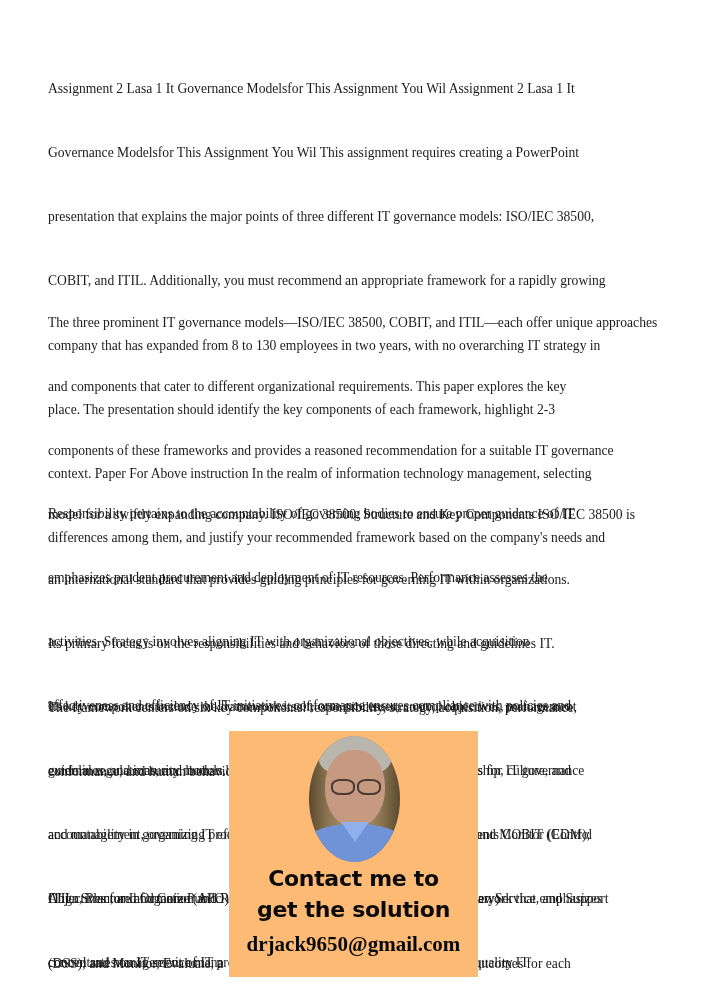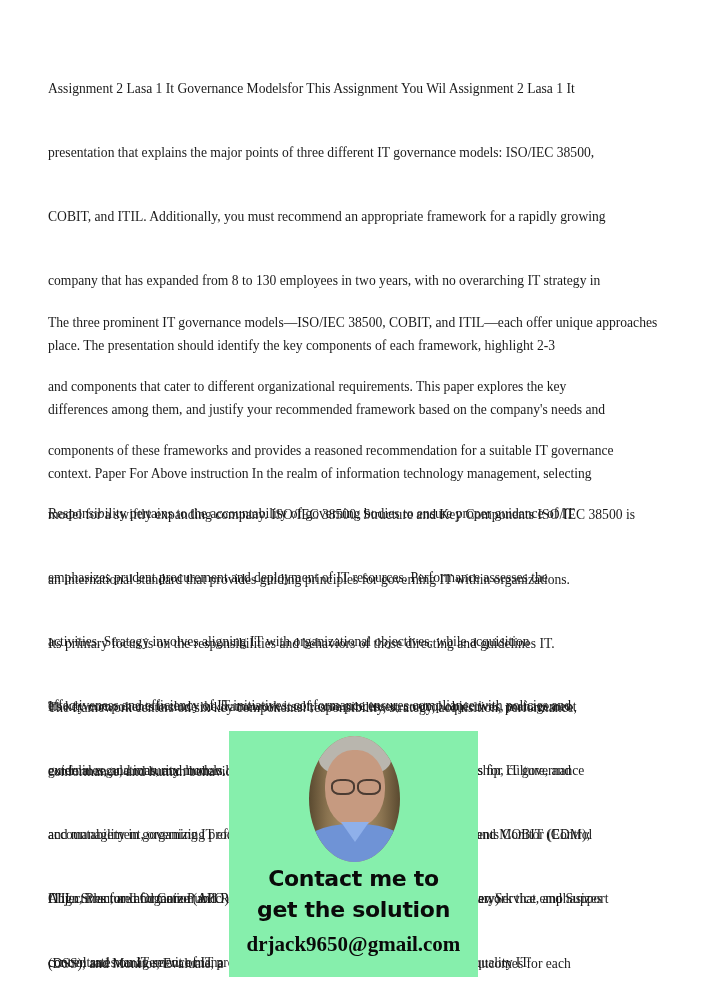--- a/index.html
+++ b/index.html
@@ -33,21 +33,21 @@
   .line {
     display: block;
     height: 21.4px;
   }
   .overlay {
     position: absolute;
     left: 229px;
     top: 731px;
     width: 249px;
     height: 246px;
-    background: #86efac;
+    background: #fdba74;
   }
   .photo {
     position: absolute;
     left: 80px;
     top: 5px;
     width: 91px;
     height: 126px;
     border-radius: 50%;
     overflow: hidden;
     background: linear-gradient(90deg, #5a4a30 0%, #8a7350 20%, #b79d70 50%, #8a7350 80%, #5a4a30 100%);
@@ -123,26 +123,27 @@
     color: #0a0a0a;
   }
 </style>
 </head>
 <body>
 
 <div class="page">
 
   <div class="para" style="top:35px;">
     <span class="line">Assignment 2 Lasa 1 It Governance Modelsfor This Assignment You Wil Assignment 2 Lasa 1 It</span>
+    <span class="line">Governance Modelsfor This Assignment You Wil This assignment requires creating a PowerPoint</span>
     <span class="line">presentation that explains the major points of three different IT governance models: ISO/IEC 38500,</span>
     <span class="line">COBIT, and ITIL. Additionally, you must recommend an appropriate framework for a rapidly growing</span>
     <span class="line">company that has expanded from 8 to 130 employees in two years, with no overarching IT strategy in</span>
     <span class="line">place. The presentation should identify the key components of each framework, highlight 2-3</span>
+    <span class="line">context. Paper For Above instruction In the realm of information technology management, selecting</span>
     <span class="line">differences among them, and justify your recommended framework based on the company's needs and</span>
-    <span class="line">context. Paper For Above instruction In the realm of information technology management, selecting</span>
   </div>
 
   <div class="para" style="top:269px;">
     <span class="line">The three prominent IT governance models—ISO/IEC 38500, COBIT, and ITIL—each offer unique approaches</span>
     <span class="line">and components that cater to different organizational requirements. This paper explores the key</span>
     <span class="line">components of these frameworks and provides a reasoned recommendation for a suitable IT governance</span>
     <span class="line">model for a swiftly expanding company. ISO/IEC 38500: Structure and Key Components ISO/IEC 38500 is</span>
     <span class="line">an international standard that provides guiding principles for governing IT within organizations.</span>
     <span class="line">Its primary focus is on the responsibilities and behaviors of those directing and guidelines IT.</span>
     <span class="line">The framework centers on six key components: responsibility, strategy, acquisition, performance,</span>

